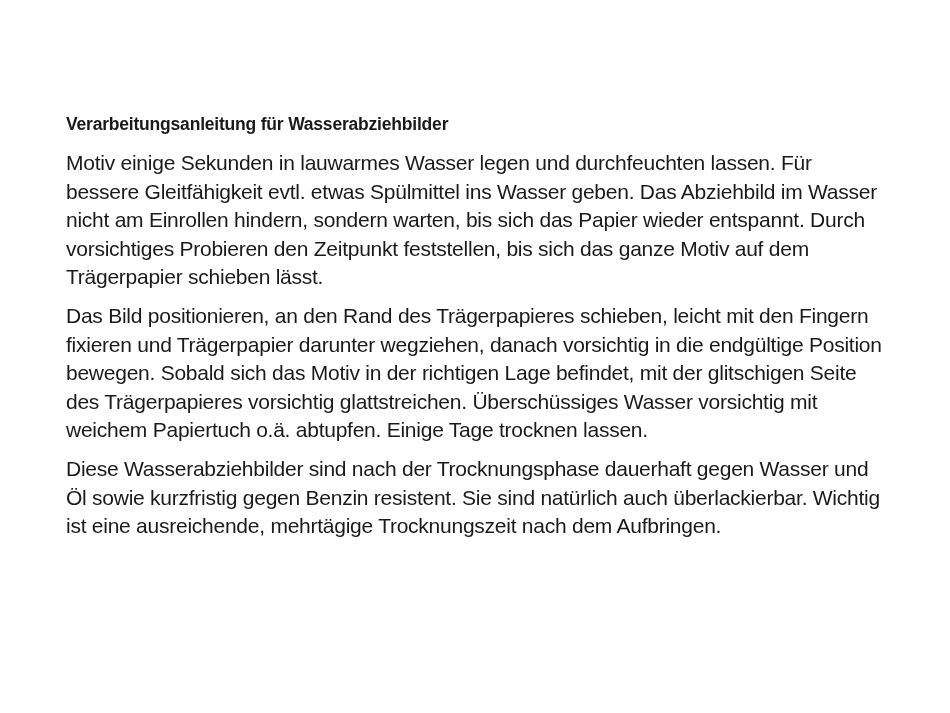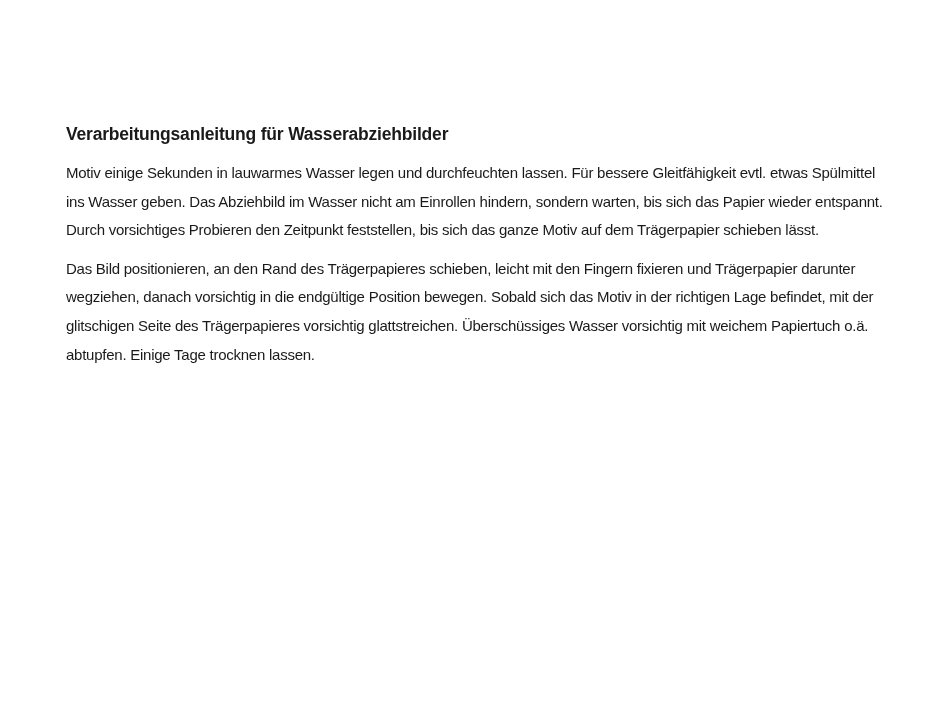--- a/index.html
+++ b/index.html
@@ -19,34 +19,35 @@
   .content {
     position: absolute;
     top: 108px;
     left: 66px;
     width: 818px;
   }
   .doc-title {
     font-size: 17.5px;
     font-weight: bold;
     line-height: 28px;
-    margin: 12px 0 11px 0;
+    margin: 2px 0 11px 0;
     letter-spacing: -0.2px;
   }
   .doc-paragraph {
-    font-size: 15px;
+    font-size: 21px;
     font-weight: normal;
     line-height: 28.6px;
     margin: 0 0 10px 0;
     letter-spacing: -0.25px;
     text-align: left;
   }
 </style>
 </head>
 <body>
 
 <div class="page">
   <div class="content">
     <h1 class="doc-title">Verarbeitungsanleitung für Wasserabziehbilder</h1>
     <p class="doc-paragraph">Motiv einige Sekunden in lauwarmes Wasser legen und durchfeuchten lassen. Für bessere Gleitfähigkeit evtl. etwas Spülmittel ins Wasser geben. Das Abziehbild im Wasser nicht am Einrollen hindern, sondern warten, bis sich das Papier wieder entspannt. Durch vorsichtiges Probieren den Zeitpunkt feststellen, bis sich das ganze Motiv auf dem Trägerpapier schieben lässt.</p>
     <p class="doc-paragraph">Das Bild positionieren, an den Rand des Trägerpapieres schieben, leicht mit den Fingern fixieren und Trägerpapier darunter wegziehen, danach vorsichtig in die endgültige Position bewegen. Sobald sich das Motiv in der richtigen Lage befindet, mit der glitschigen Seite des Trägerpapieres vorsichtig glattstreichen. Überschüssiges Wasser vorsichtig mit weichem Papiertuch o.ä. abtupfen. Einige Tage trocknen lassen.</p>
+    <p class="doc-paragraph">Diese Wasserabziehbilder sind nach der Trocknungsphase dauerhaft gegen Wasser und Öl sowie kurzfristig gegen Benzin resistent. Sie sind natürlich auch überlackierbar. Wichtig ist eine ausreichende, mehrtägige Trocknungszeit nach dem Aufbringen.</p>
   </div>
 </div>
 
 </body></html>

